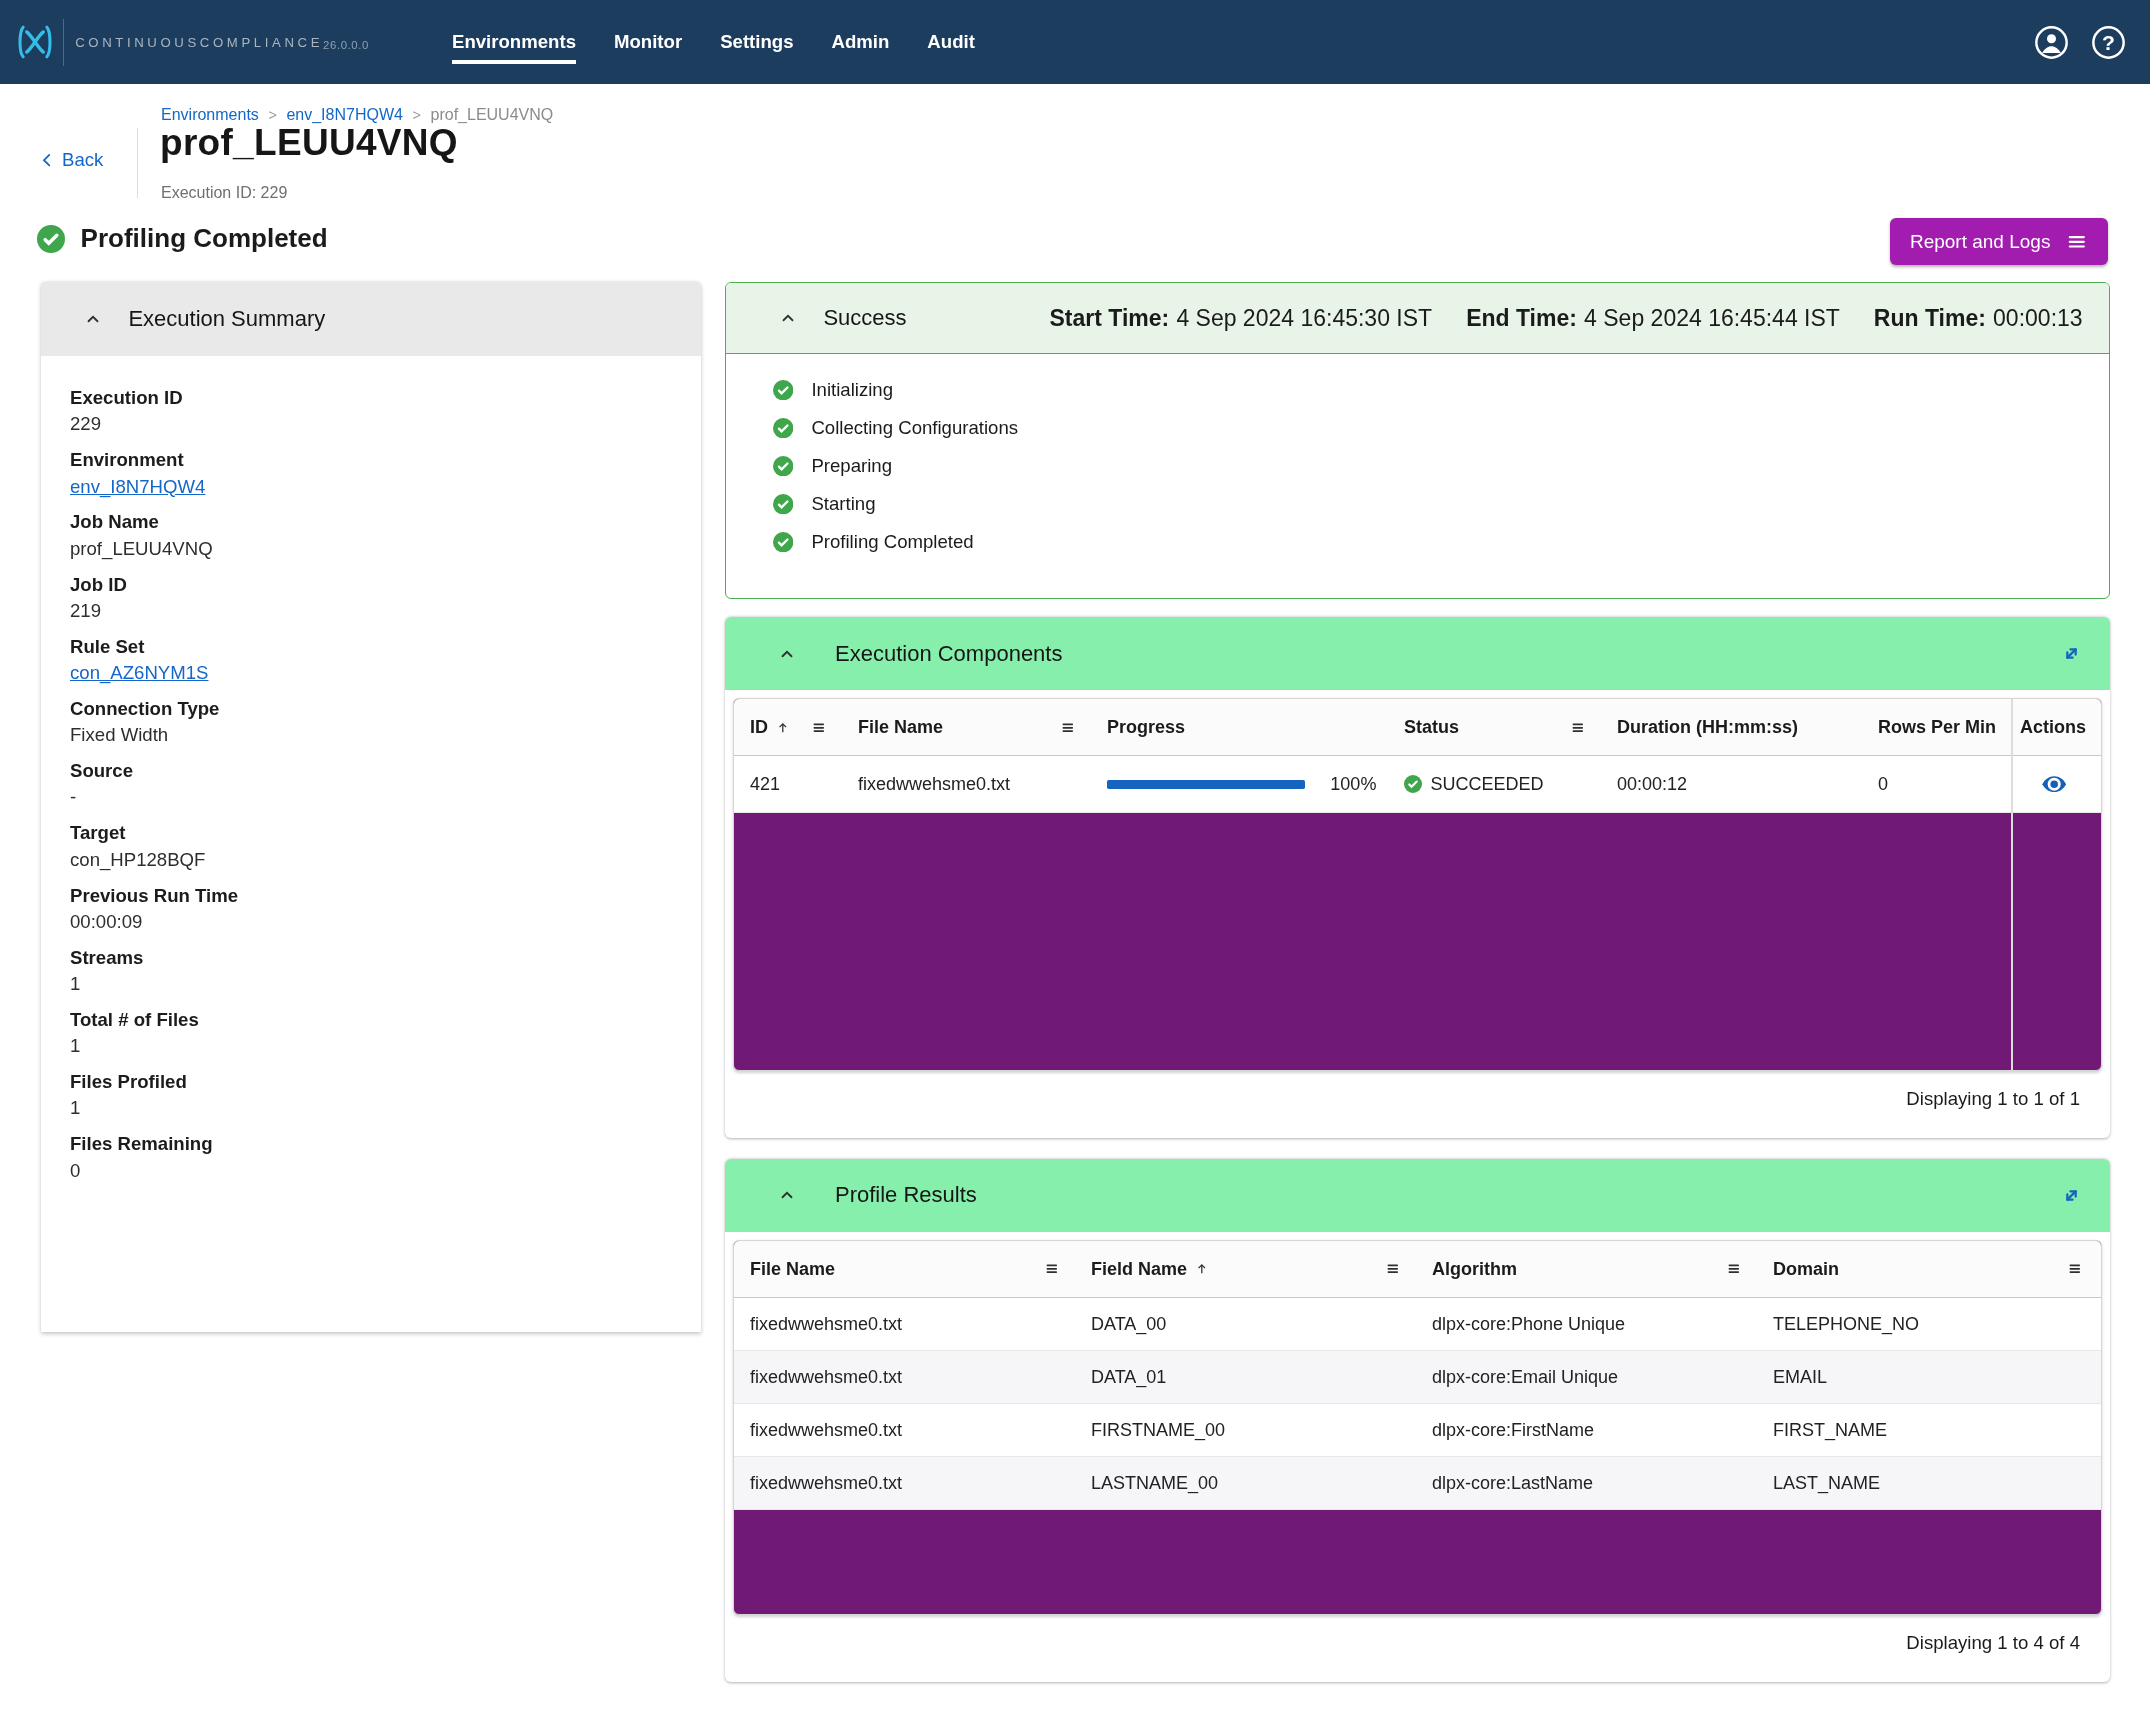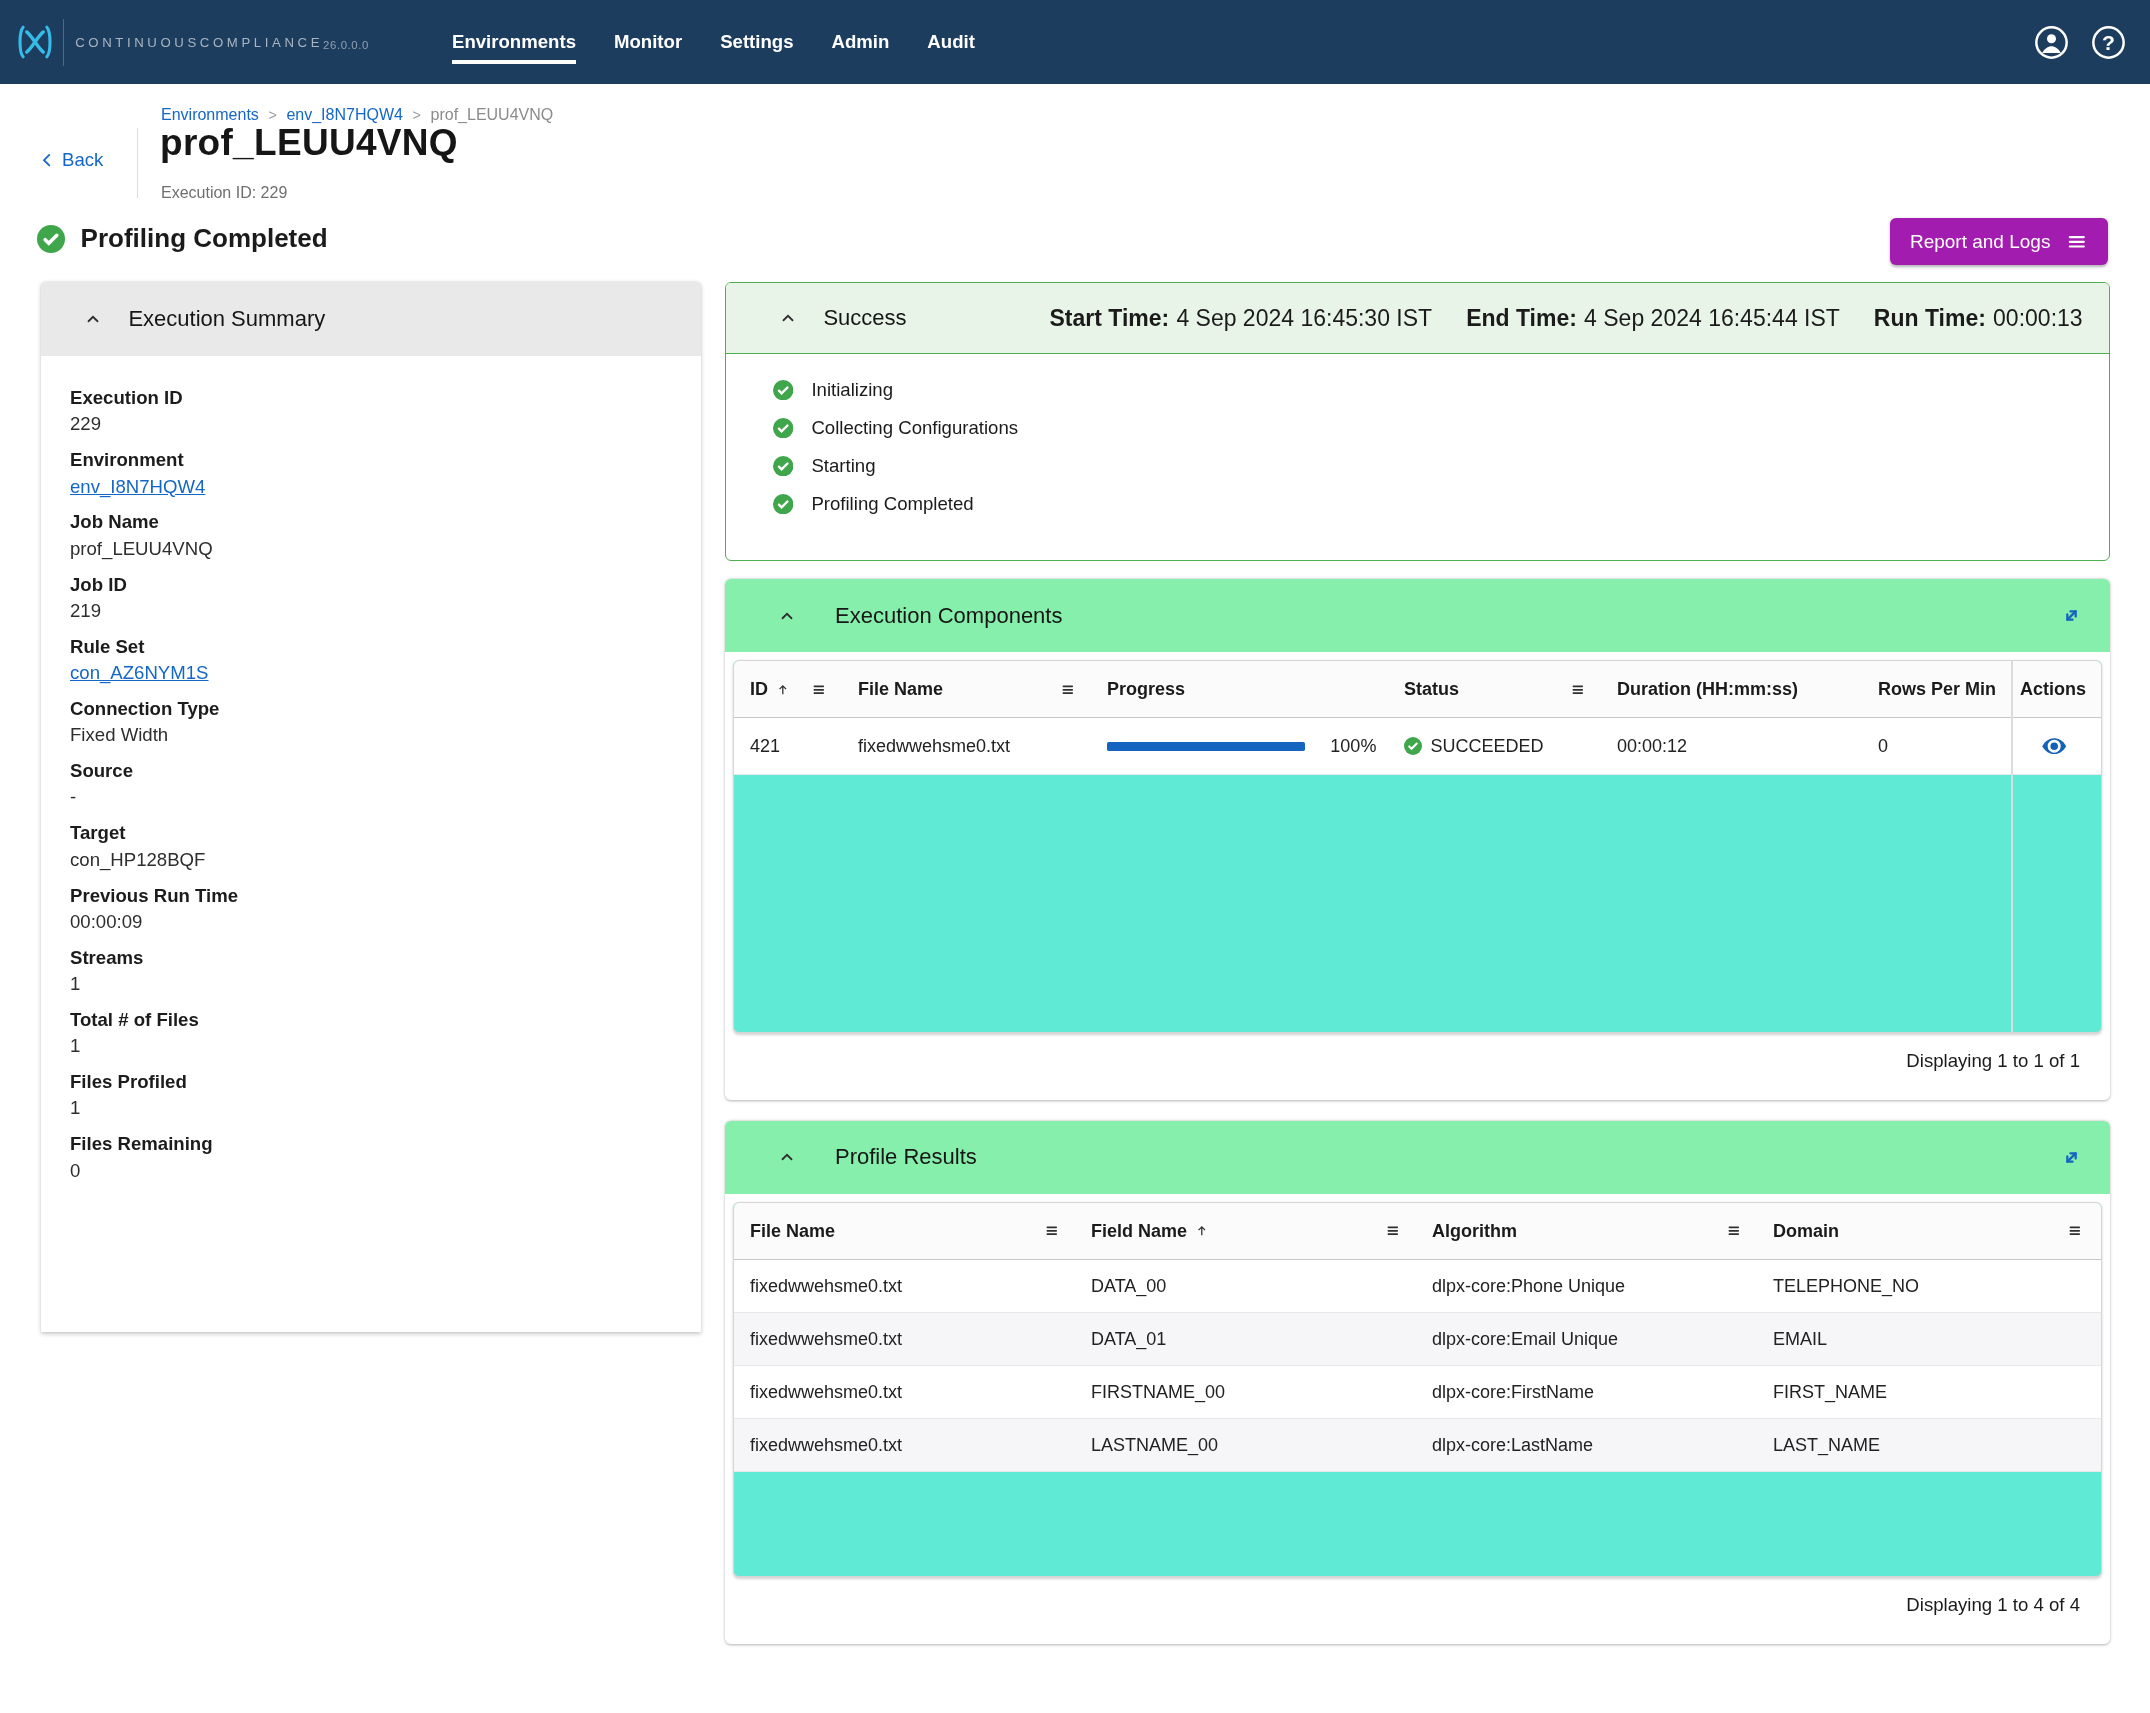--- a/index.html
+++ b/index.html
@@ -53,21 +53,21 @@
   .tlabel{font-weight:700;}
   .steps{padding:17px 0 37px;}
   .step{display:flex;align-items:center;gap:18px;height:38px;padding-left:47px;font-size:18.6px;color:#1B1B1B;}
 
   
   .section-panel{margin-top:18px;border-radius:6px;background:#fff;box-shadow:0 0.6px 3px rgba(0,0,0,.3);overflow:hidden;}
   .section-header{height:73px;background:#86efac;display:flex;align-items:center;padding:0 26.4px 0 53px;gap:39px;box-sizing:border-box;}
   .section-header .ph-title{font-size:22px;color:#161616;}
   .expand-btn{margin-left:auto;cursor:pointer;display:flex;align-items:center;}
   .section-body{padding:8.4px 8.4px 0;}
-  .table-card{position:relative;border:1.2px solid #D6D6D6;border-radius:6px;box-shadow:0 1.2px 3px rgba(0,0,0,.18);overflow:hidden;background:#5eead4;}
+  .table-card{position:relative;border:1.2px solid #D6D6D6;border-radius:6px;box-shadow:0 1.2px 3px rgba(0,0,0,.18);overflow:hidden;background:#701a75;}
   .t-head{display:flex;align-items:center;height:56px;background:#FBFBFB;border-bottom:1.2px solid #C8C8C8;font-weight:700;font-size:18px;color:#1B1B1B;}
   .t-row{display:flex;align-items:center;font-size:18px;color:#222;border-bottom:1.2px solid #E8E8E8;background:#fff;}
   .t-row.alt{background:#F6F6F8;}
   .cell{padding-left:15.6px;display:flex;align-items:center;box-sizing:border-box;height:100%;}
   .cell.menu{justify-content:space-between;padding-right:15.6px;}
   .sort-arrow{margin-left:7.2px;display:flex;align-items:center;}
   .hlabel{display:flex;align-items:center;}
   .panel-footer{display:flex;justify-content:flex-end;padding:17px 21.6px 28px;font-size:18.6px;color:#1B1B1B;}
 
   
@@ -288,20 +288,29 @@
             </span>
           <span>Collecting Configurations</span>
         </div>
         <div class="step">
           <span class="icon">
               <svg width="20.4" height="20.4" viewBox="0 0 24 24">
                 <circle cx="12" cy="12" r="12" fill="#3FA64B"></circle>
                 <path d="M7 12.6l3.1 3.1L17 8.8" stroke="#fff" stroke-width="2.8" fill="none" stroke-linecap="round"></path>
               </svg>
             </span>
+          <span>Preparing</span>
+        </div>
+        <div class="step">
+          <span class="icon">
+              <svg width="20.4" height="20.4" viewBox="0 0 24 24">
+                <circle cx="12" cy="12" r="12" fill="#3FA64B"></circle>
+                <path d="M7 12.6l3.1 3.1L17 8.8" stroke="#fff" stroke-width="2.8" fill="none" stroke-linecap="round"></path>
+              </svg>
+            </span>
           <span>Starting</span>
         </div>
         <div class="step">
           <span class="icon">
               <svg width="20.4" height="20.4" viewBox="0 0 24 24">
                 <circle cx="12" cy="12" r="12" fill="#3FA64B"></circle>
                 <path d="M7 12.6l3.1 3.1L17 8.8" stroke="#fff" stroke-width="2.8" fill="none" stroke-linecap="round"></path>
               </svg>
             </span>
           <span>Profiling Completed</span>

